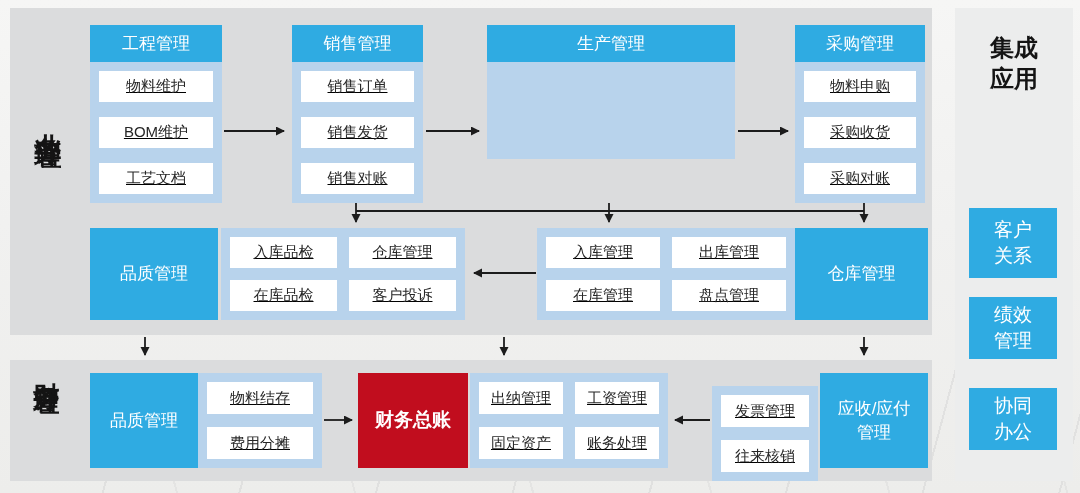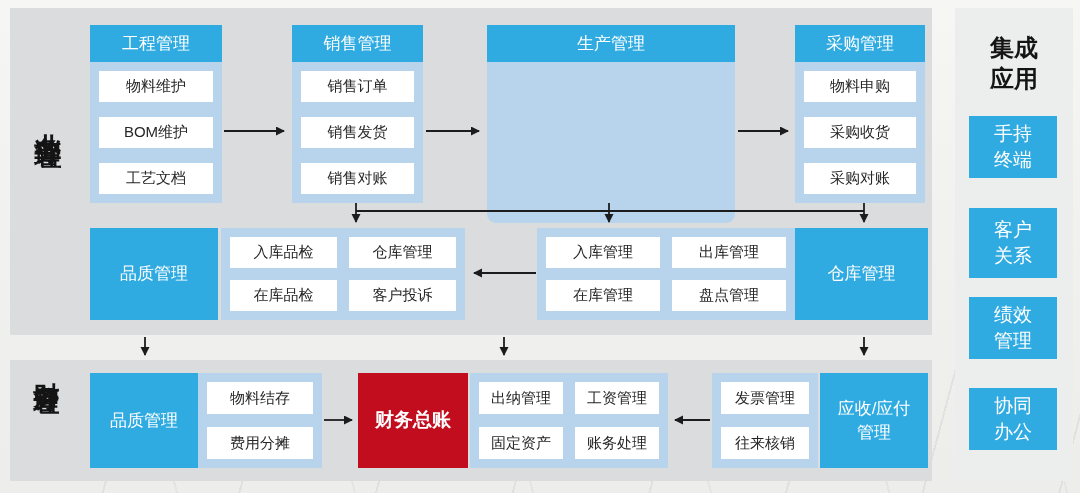--- a/index.html
+++ b/index.html
@@ -27,21 +27,21 @@
   .rpanel{position:absolute;background:#eceded;}
   .vlabel{
     position:absolute;writing-mode:vertical-rl;text-orientation:upright;
     font-weight:bold;color:#141414;font-size:27px;letter-spacing:3px;line-height:1;
   }
   .mod{position:absolute;background:var(--lblue);display:flex;flex-direction:column;}
   .mod-hdr{
     height:37px;flex:0 0 37px;background:var(--blue);color:#fff;
     display:flex;align-items:center;justify-content:center;font-size:17px;
   }
-  .mod-body{flex:1;display:grid;padding:9px;gap:15px 10px;grid-auto-rows:1fr;}
+  .mod-body{flex:1;display:grid;padding:9px;gap:15px 10px;grid-auto-rows:1fr;text-decoration:underline;}
   .two-col{grid-template-columns:1fr 1fr;}
   .grid2x2{grid-template-columns:1fr 1fr;gap:12px 12px;}
   .rows2{gap:13px 12px;}
   .item{
     background:#fff;display:flex;align-items:center;justify-content:center;
     font-size:15px;color:#262626;white-space:nowrap;
   }
   .bigbox{
     position:absolute;background:var(--blue);color:#fff;
     display:flex;align-items:center;justify-content:center;text-align:center;
@@ -83,21 +83,21 @@
 
   <div class="mod" style="left:292px;top:25px;width:131px;height:178px;">
     <div class="mod-hdr">销售管理</div>
     <div class="mod-body">
       <div class="item">销售订单</div>
       <div class="item">销售发货</div>
       <div class="item">销售对账</div>
     </div>
   </div>
 
-  <div class="mod" style="left:487px;top:25px;width:248px;height:198px;border-radius:9px;">
+  <div class="mod" style="left:487px;top:25px;width:248px;height:134px;">
     <div class="mod-hdr">生产管理</div>
   </div>
 
   <div class="mod" style="left:795px;top:25px;width:130px;height:178px;">
     <div class="mod-hdr">采购管理</div>
     <div class="mod-body">
       <div class="item">物料申购</div>
       <div class="item">采购收货</div>
       <div class="item">采购对账</div>
     </div>
@@ -138,34 +138,32 @@
 
   <div class="mod" style="left:470px;top:373px;width:198px;height:95px;">
     <div class="mod-body grid2x2 rows2">
       <div class="item">出纳管理</div>
       <div class="item">工资管理</div>
       <div class="item">固定资产</div>
       <div class="item">账务处理</div>
     </div>
   </div>
 
-  <div class="mod" style="left:712px;top:373px;width:106px;height:95px;">
+  <div class="mod" style="left:712px;top:386px;width:106px;height:95px;">
     <div class="mod-body rows2">
       <div class="item">发票管理</div>
       <div class="item">往来核销</div>
     </div>
   </div>
 
   <div class="bigbox" style="left:820px;top:373px;width:108px;height:95px;font-size:17px;">应收/应付
 管理</div>
 
   <div class="rtitle" style="left:955px;top:32px;width:118px;">集成
 应用</div>
-  <div class="rapp" style="left:969px;top:116px;width:88px;height:62px;">手持
-终端</div>
   <div class="rapp" style="left:969px;top:208px;width:88px;height:70px;">客户
 关系</div>
   <div class="rapp" style="left:969px;top:297px;width:88px;height:62px;">绩效
 管理</div>
   <div class="rapp" style="left:969px;top:388px;width:88px;height:62px;">协同
 办公</div>
 
   <svg class="overlay" width="1080" height="493" viewBox="0 0 1080 493">
     <defs>
       <marker id="ah" markerWidth="10" markerHeight="10" refX="8" refY="4.5" orient="auto" markerUnits="userSpaceOnUse">

